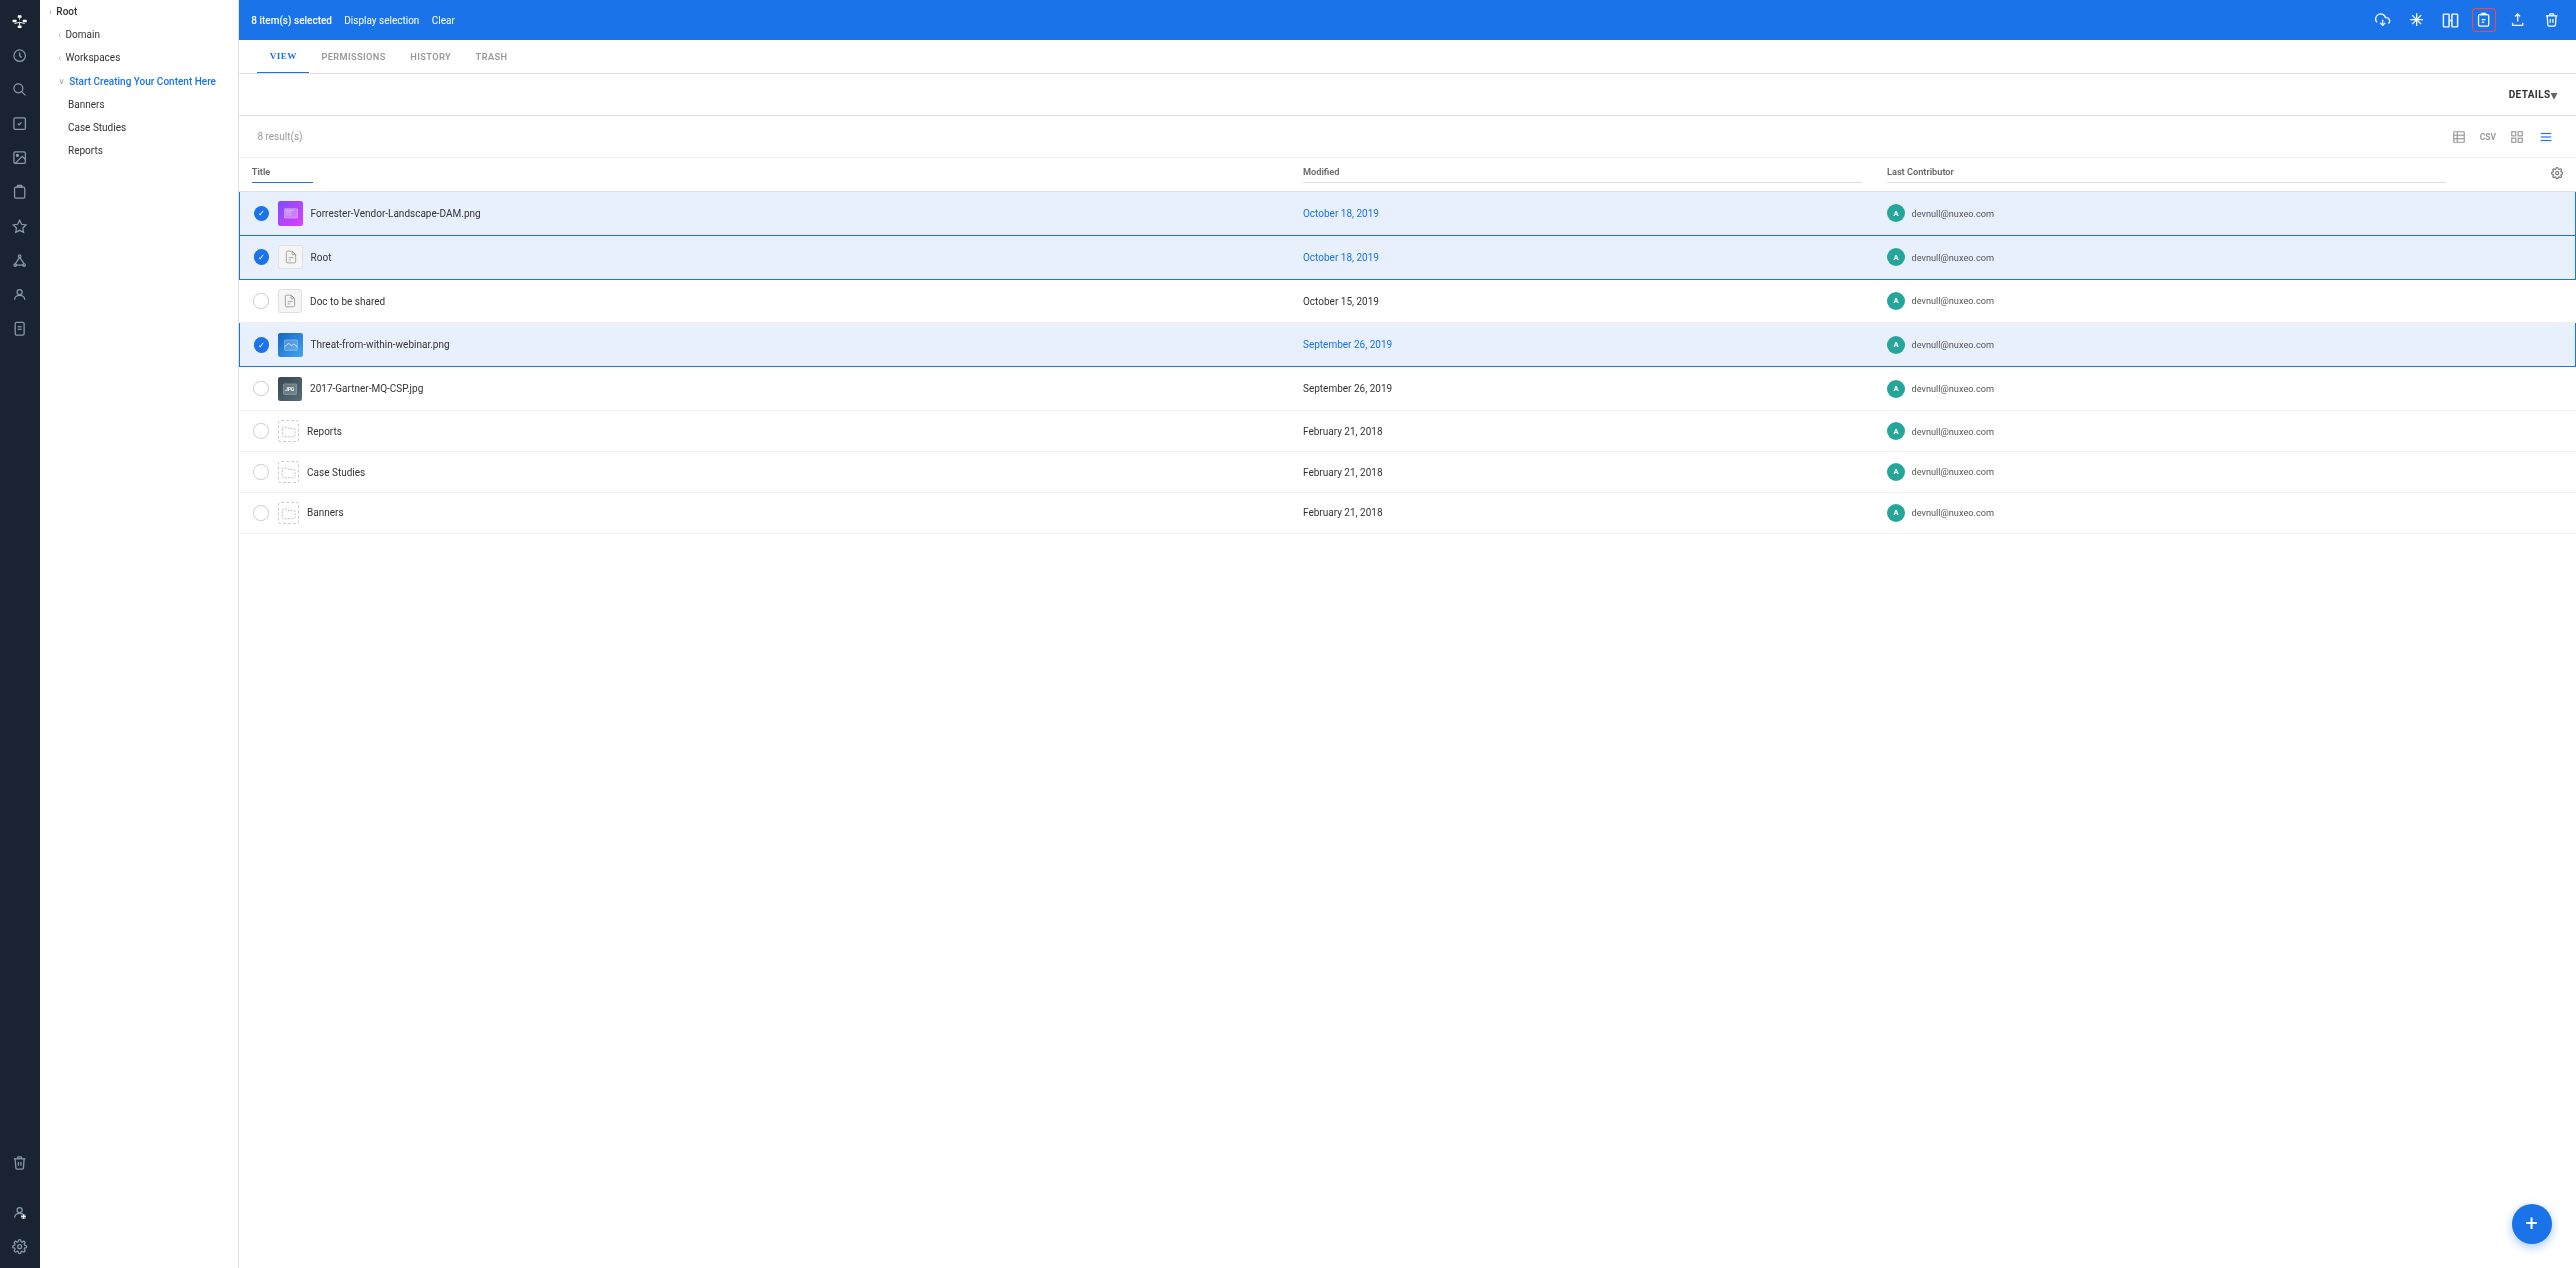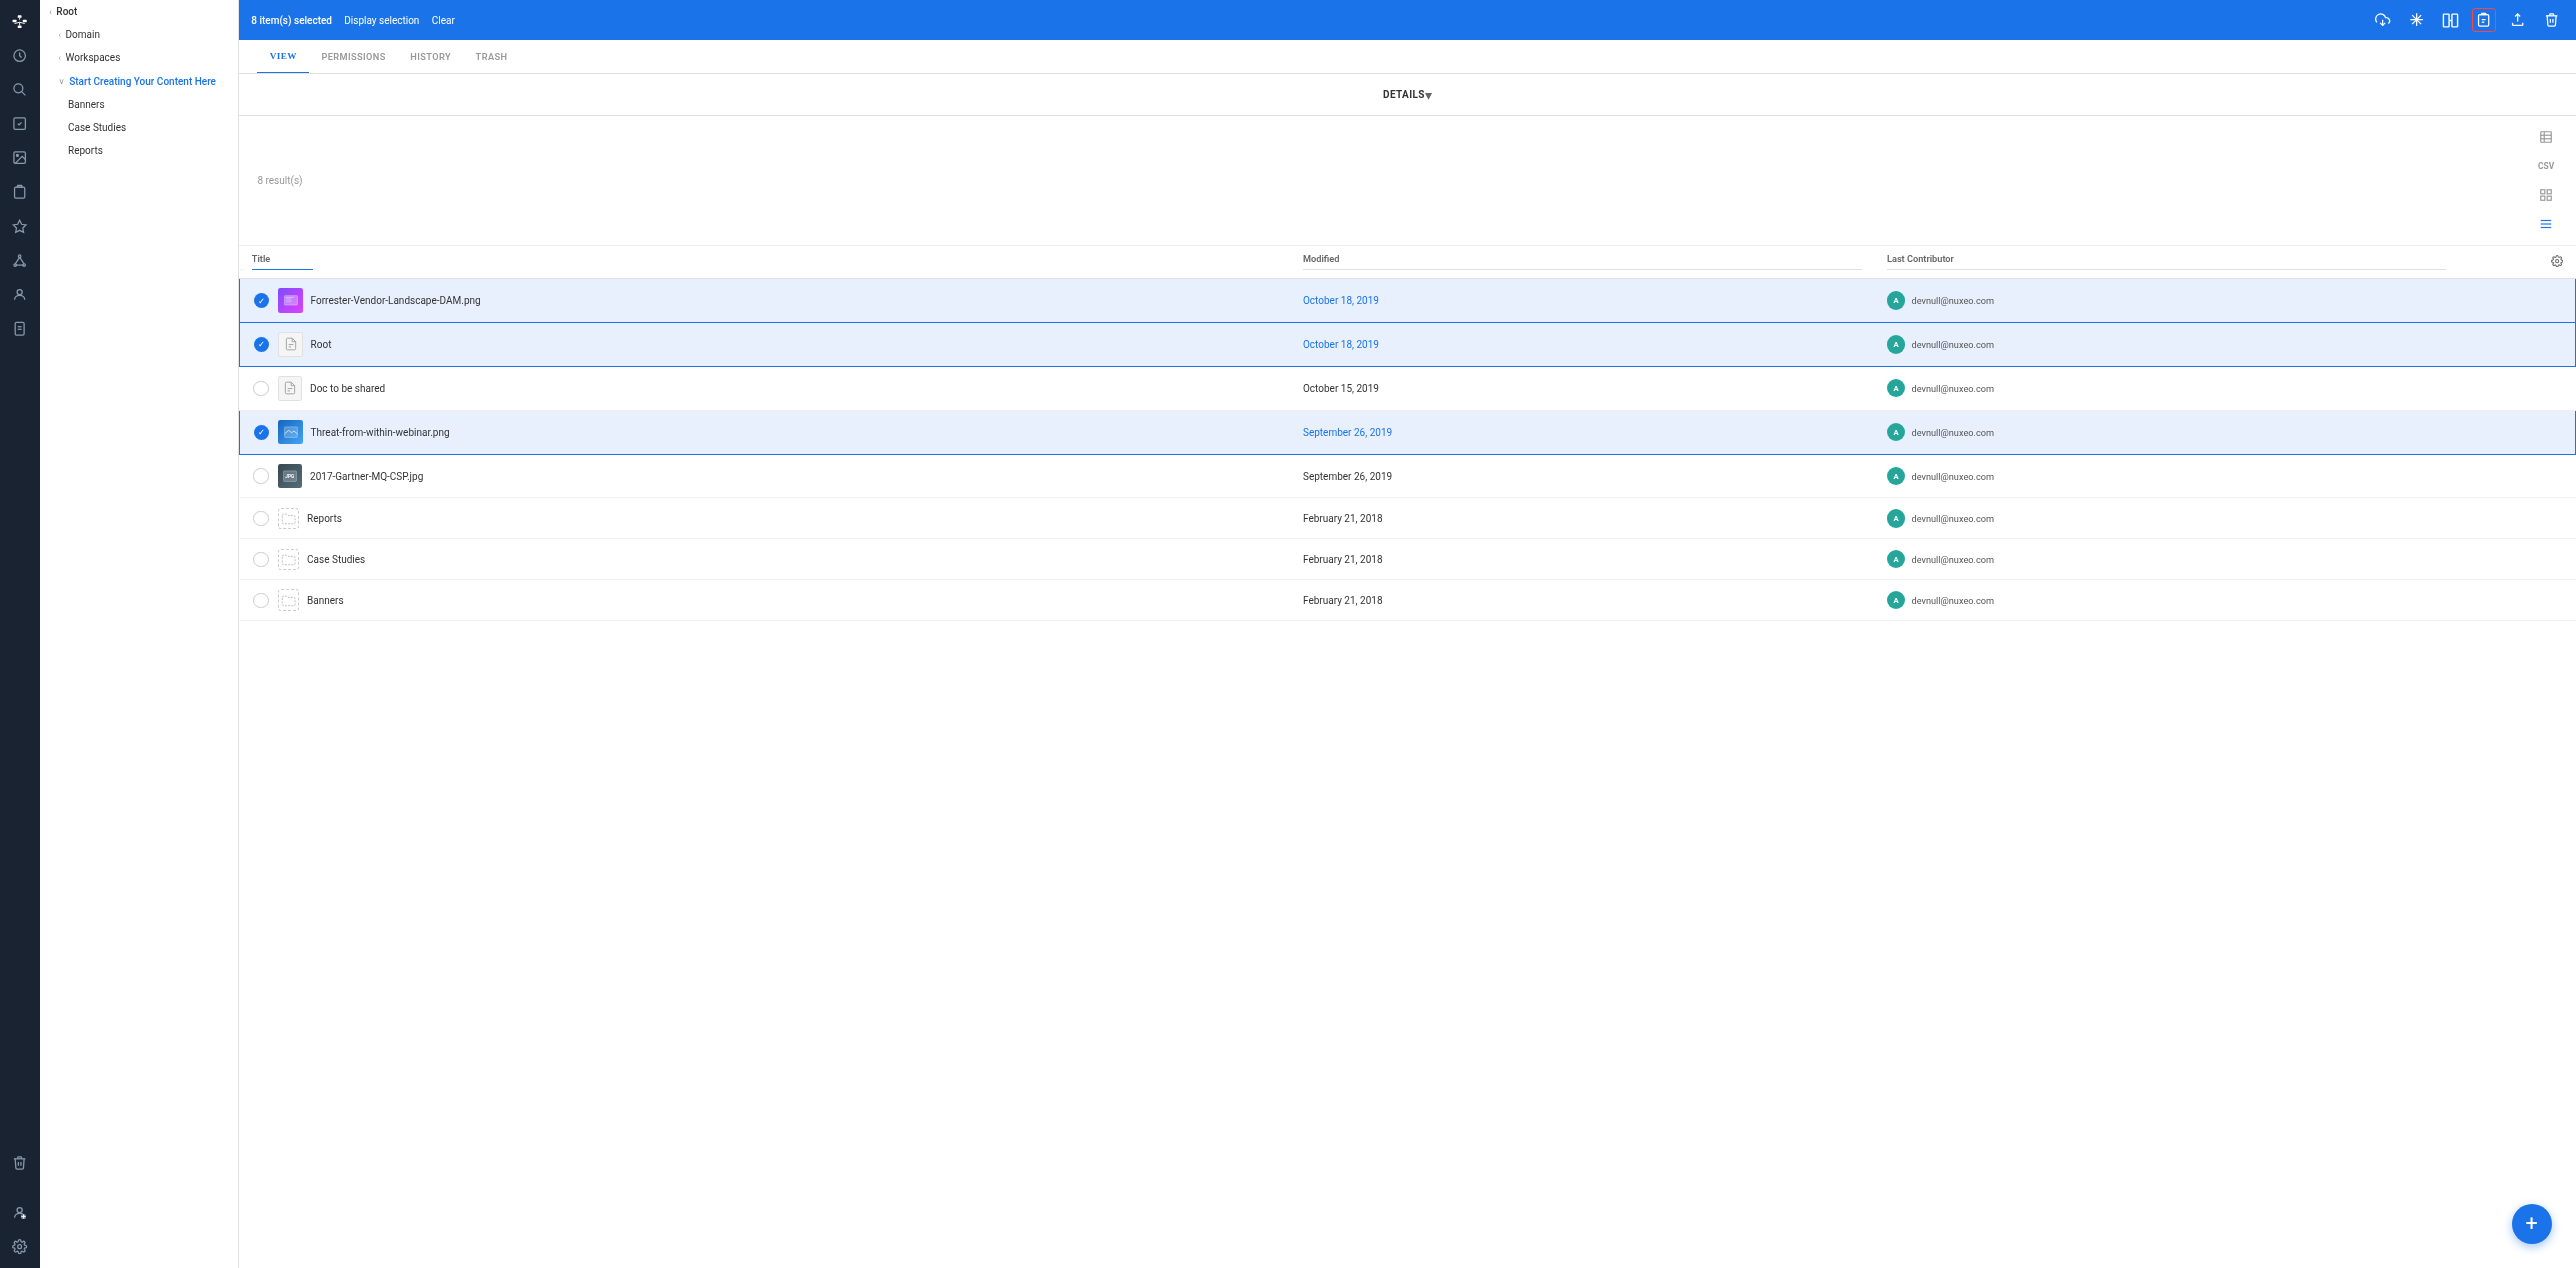--- a/index.html
+++ b/index.html
@@ -133,21 +133,21 @@
       border-bottom: 1.5px solid #1a73e8;
       font-family: Liberation Serif, serif;
     }
 
     
     .details-section {
       padding: 12.3px 18.4px;
       border-bottom: 0.8px solid #e0e0e0;
       display: flex;
       align-items: center;
-      justify-content: center;
+      justify-content: flex-end;
     }
     .details-label {
       font-size: 10px;
       font-weight: 700;
       color: #333;
       text-transform: uppercase;
       letter-spacing: 0.4px;
     }
 
     
@@ -160,21 +160,20 @@
       gap: 14px;
     }
     .results-count {
       font-size: 10px;
       color: #999;
     }
     .view-icons {
       display: flex;
       align-items: flex-start;
       gap: 6.1px;
-      flex-direction: column;
     }
     .view-icon-btn {
       width: 23px;
       height: 23px;
       display: flex;
       align-items: center;
       justify-content: center;
       cursor: pointer;
       color: #999;
       border-radius: 2.3px;

